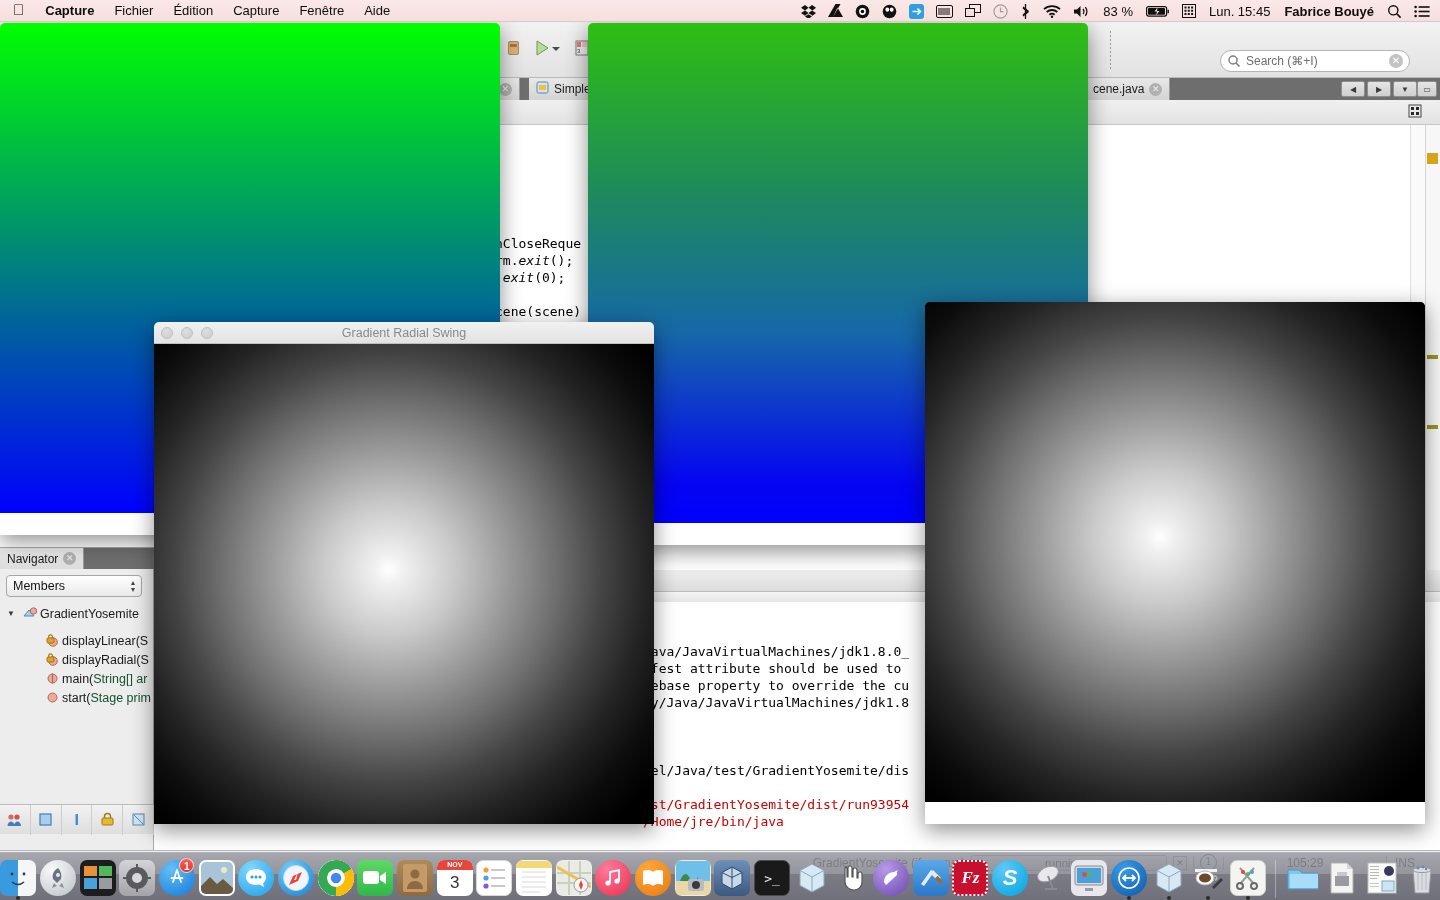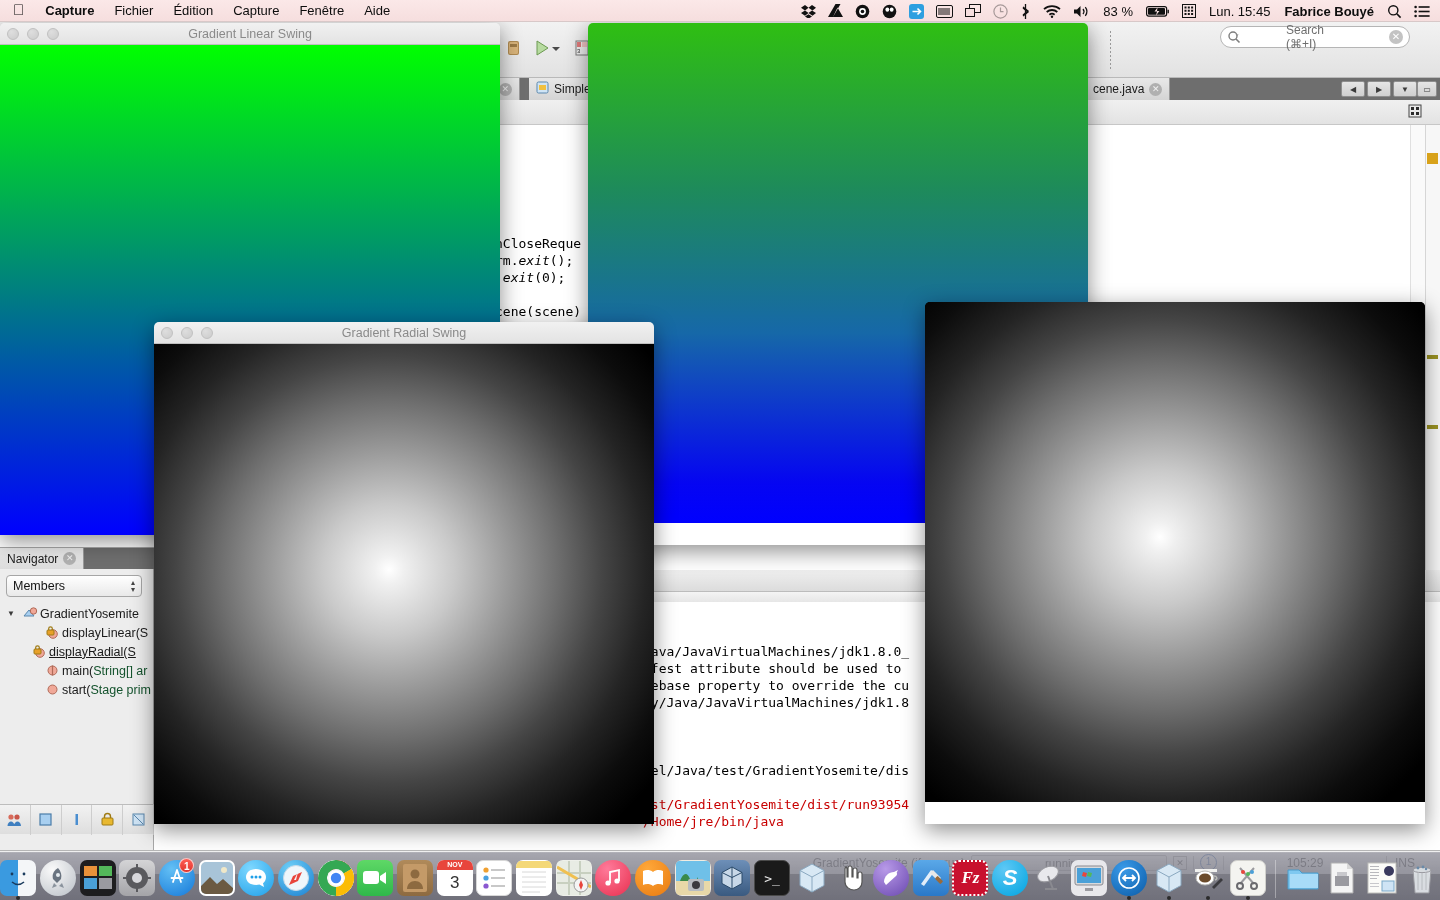--- a/index.html
+++ b/index.html
@@ -45,24 +45,24 @@
     background-image: radial-gradient(#9a9a9a 1px, transparent 1px);
     background-size: 3px 4px; }
   .tb-btn { position: absolute; top: 12px; width: 28px; height: 28px;
     display: flex; align-items: center; justify-content: center; }
   .tb-caret { position: absolute; top: 22px; width: 10px; height: 10px; }
   .tb-caret::after { content: ""; display: block; width: 0; height: 0;
     border-left: 4px solid transparent; border-right: 4px solid transparent;
     border-top: 4px solid #4a4a4a; margin-top: 3px; }
 
   #searchbox {
-    position: absolute; right: 30px; top: 4px; width: 190px; height: 22px;
+    position: absolute; right: 30px; top: 28px; width: 190px; height: 22px;
     background: #fff; border: 1px solid #b5b5b5; border-radius: 11px;
     display: flex; align-items: center; padding: 0 6px;
-    font-size: 12px; color: #8d8d8d; gap: 40px;
+    font-size: 12px; color: #8d8d8d;
   }
   #searchbox .sb-mag { width: 16px; height: 14px; display:flex; align-items:center; }
   #searchbox .sb-txt { flex: 1; padding-left: 3px; color: #6e6e6e; }
   #searchbox .sb-clear { width: 14px; height: 14px; border-radius: 50%;
     background: #c3c3c3; color: #fff; font-size: 10px; line-height: 14px;
     text-align: center; }
 
   
   #tabstrip {
     position: absolute; left: 0; top: 56px; width: 1440px; height: 22px;
@@ -333,32 +333,32 @@
         <div class="tree-row" style="padding-left: 2px;">
           <span class="tw">▼</span>
           <span class="ti">
             <svg width="15" height="15" viewBox="0 0 15 15">
               <path d="M1 10l5-6 5 6z" fill="#a8cff0" stroke="#5a87ad"></path>
               <circle cx="10.5" cy="5" r="3.2" fill="#f0a898" stroke="#b06a58"></circle>
             </svg>
           </span>
           <span class="tl">GradientYosemite</span>
         </div>
-        <div class="tree-row" style="padding-left: 24px;">
+        <div class="tree-row" style="padding-left: 24px; margin-top: 8px;">
           <span class="tw"></span>
           <span class="ti">
             <svg width="15" height="15" viewBox="0 0 15 15">
               <circle cx="8" cy="9" r="4.3" fill="#f0a898" stroke="#b06a58"></circle>
               <rect x="2" y="5" width="7" height="5" rx="1" fill="#e8a028" stroke="#9e7a14"></rect>
               <path d="M3.7 5V3.6a1.8 1.8 0 013.6 0V5" fill="none" stroke="#9e7a14" stroke-width="1.2"></path>
             </svg>
           </span>
           <span class="tl">displayLinear(S</span>
         </div>
-        <div class="tree-row" style="padding-left: 11px; text-decoration: underline;">
+        <div class="tree-row" style="padding-left: 24px;">
           <span class="tw"></span>
           <span class="ti">
             <svg width="15" height="15" viewBox="0 0 15 15">
               <circle cx="8" cy="9" r="4.3" fill="#f0a898" stroke="#b06a58"></circle>
               <rect x="2" y="5" width="7" height="5" rx="1" fill="#e8a028" stroke="#9e7a14"></rect>
               <path d="M3.7 5V3.6a1.8 1.8 0 013.6 0V5" fill="none" stroke="#9e7a14" stroke-width="1.2"></path>
             </svg>
           </span>
           <span class="tl">displayRadial(S</span>
         </div>
@@ -447,28 +447,20 @@
     </div>
     <div class="sb-seg" style="width:60px;gap:8px;">
       <span class="sb-div"></span>
       <span>INS</span>
     </div>
   </div>
 </div>
 
 <div id="windows-layer">
     <div class="win" style="left: 0px; top: 23px; width: 500px; height: 512px; z-index: 100;">
-      <div class="win-title">
-        <div class="lights">
-          <span></span>
-          <span></span>
-          <span></span>
-        </div>
-        <span class="wt-text">Gradient Linear Swing</span>
-      </div>
       <div class="win-body grad-linear-swing" style="height:490px"></div>
     </div>
     <div class="win" style="left: 588px; top: 23px; width: 500px; height: 522px; z-index: 101;">
       <div class="win-body grad-linear-fx" style="height:500px"></div>
     </div>
     <div class="win" style="left: 154px; top: 322px; width: 500px; height: 502px; z-index: 102;">
       <div class="win-title">
         <div class="lights">
           <span></span>
           <span></span>

